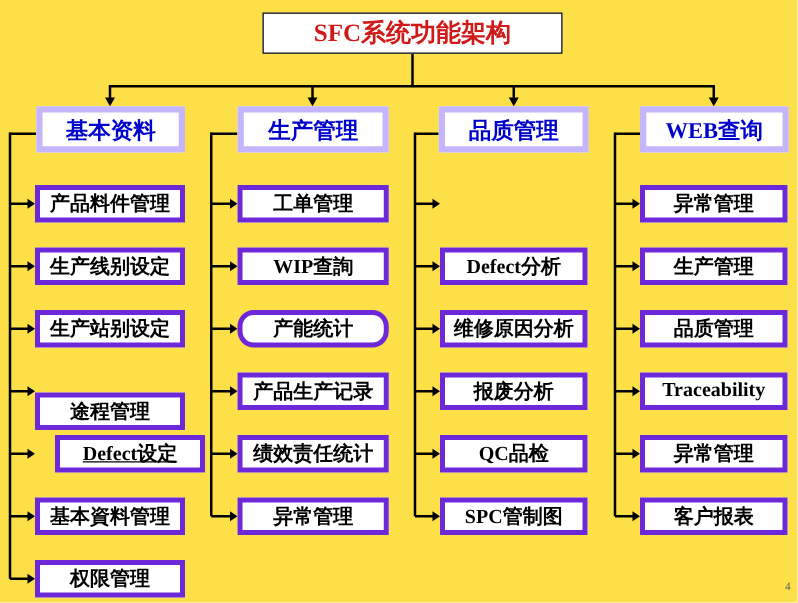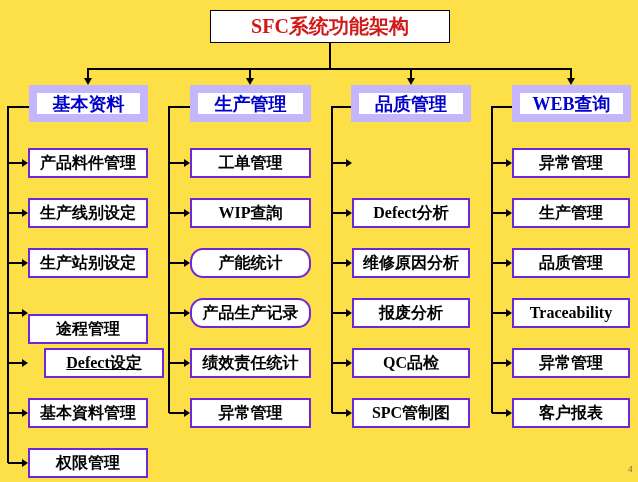--- a/index.html
+++ b/index.html
@@ -21,27 +21,27 @@
     box-sizing:border-box;
   }
   .title-box{
     left:210px;top:10px;width:240px;height:33px;
     border:1px solid #000000;
     color:#d01919;
     font-size:20px;
   }
   .header-box{
     top:85px;height:37px;
-    border:8px solid #c4b5fd;
+    border:5px solid #c4b5fd;
     color:#0000cc;
     font-size:18px;
   }
   .node-box{
     height:30px;
-    border:2px solid #6d28d9;
+    border:4px solid #6d28d9;
     color:#000000;
     font-size:16px;
   }
   .corner-mark{
     position:absolute;
     left:628px;top:464px;
     font-size:9px;
     color:#666666;
     font-family:"Liberation Serif","DejaVu Serif",serif;
   }
@@ -133,21 +133,21 @@
   <div class="box node-box" style="left:28px;width:120px;top:198px;">生产线别设定</div>
   <div class="box node-box" style="left:28px;width:120px;top:248px;">生产站别设定</div>
   <div class="box node-box" style="left:28px;width:120px;top:314px;">途程管理</div>
   <div class="box node-box" style="left:44px;width:120px;top:348px;text-decoration:underline;">Defect设定</div>
   <div class="box node-box" style="left:28px;width:120px;top:398px;">基本資料管理</div>
   <div class="box node-box" style="left:28px;width:120px;top:448px;">权限管理</div>
 
   <div class="box node-box" style="left:190px;width:121px;top:148px;">工单管理</div>
   <div class="box node-box" style="left:190px;width:121px;top:198px;">WIP查詢</div>
   <div class="box node-box" style="left:190px;width:121px;top:248px;border-radius:13px;">产能统计</div>
-  <div class="box node-box" style="left:190px;width:121px;top:298px;border-radius:13px;">产品生产记录</div>
+  <div class="box node-box" style="left:190px;width:121px;top:298px;">产品生产记录</div>
   <div class="box node-box" style="left:190px;width:121px;top:348px;">绩效责任统计</div>
   <div class="box node-box" style="left:190px;width:121px;top:398px;">异常管理</div>
 
   <div class="box node-box" style="left:352px;width:118px;top:198px;">Defect分析</div>
   <div class="box node-box" style="left:352px;width:118px;top:248px;">维修原因分析</div>
   <div class="box node-box" style="left:352px;width:118px;top:298px;">报废分析</div>
   <div class="box node-box" style="left:352px;width:118px;top:348px;">QC品检</div>
   <div class="box node-box" style="left:352px;width:118px;top:398px;">SPC管制图</div>
 
   <div class="box node-box" style="left:512px;width:118px;top:148px;">异常管理</div>

